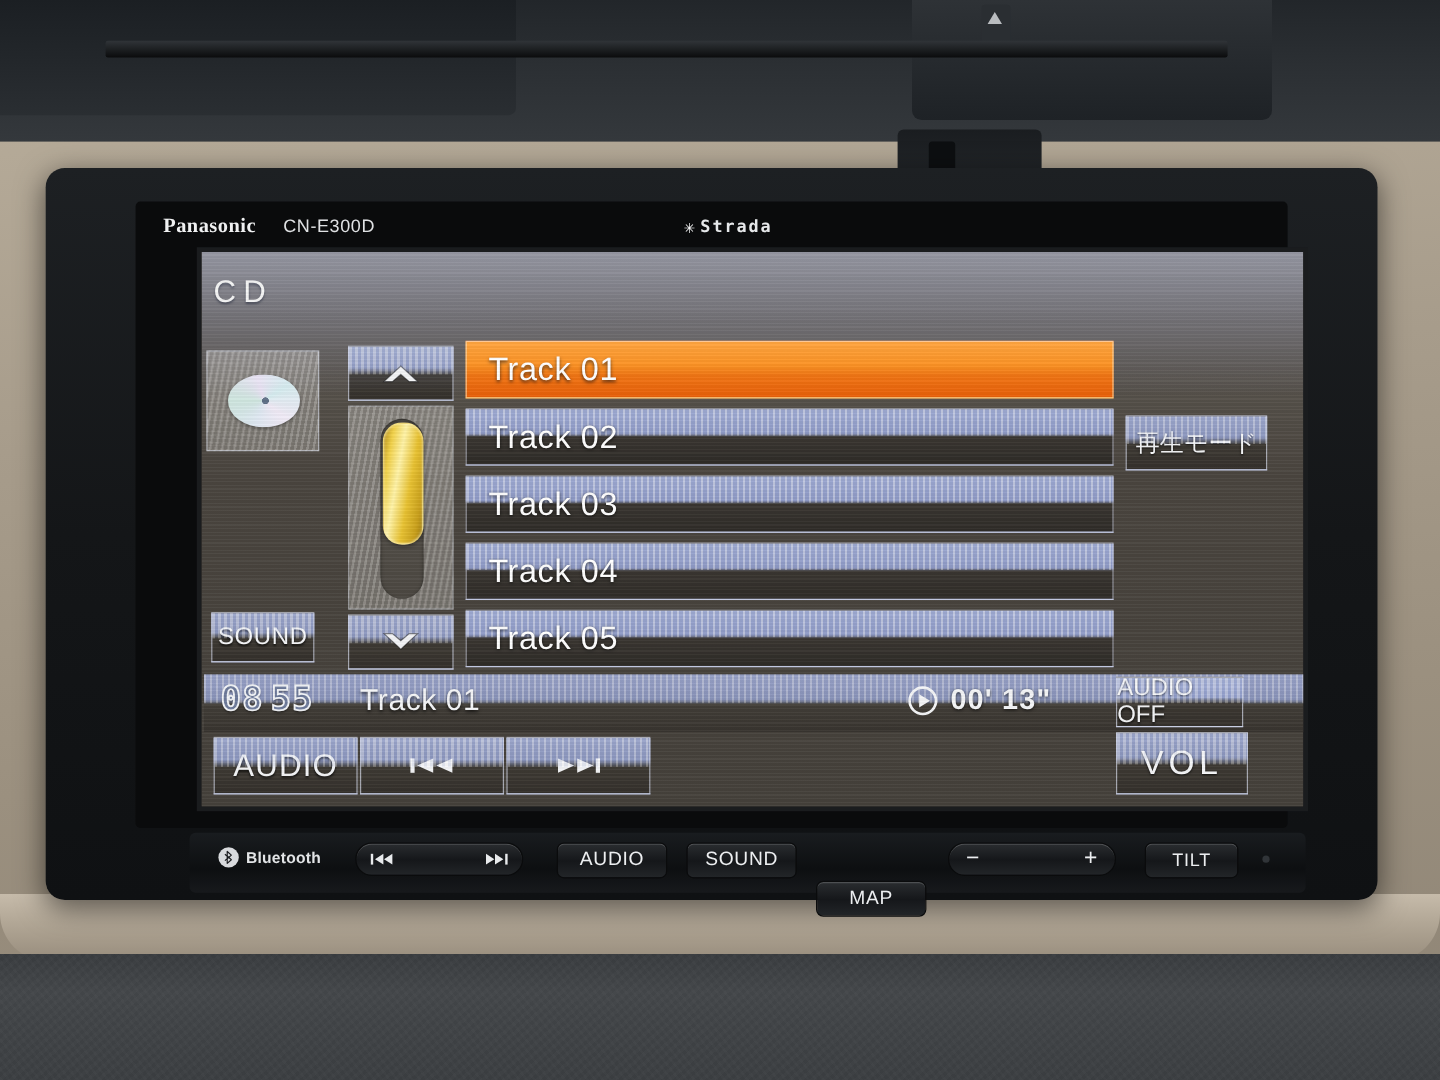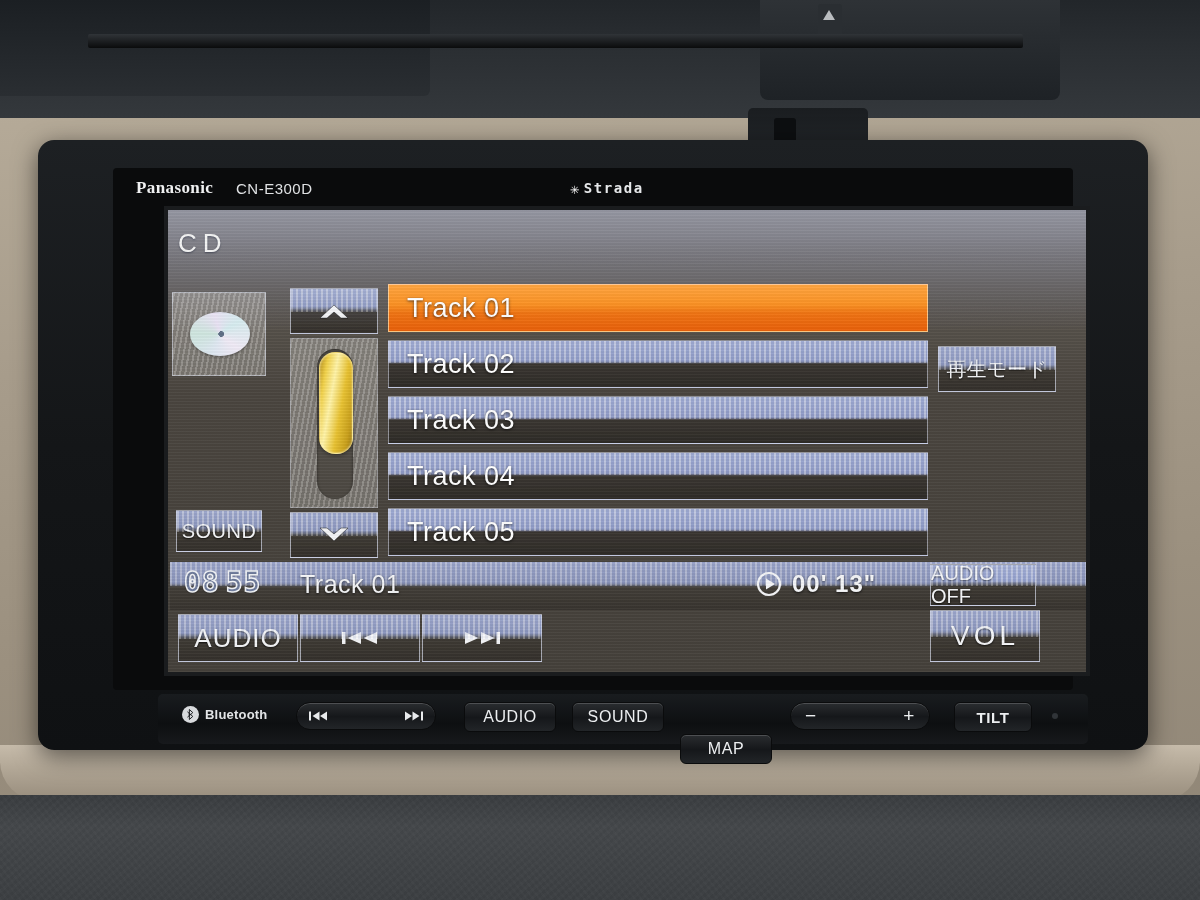--- a/index.html
+++ b/index.html
@@ -292,21 +292,21 @@
     border:1px solid #0a0b0c;border-radius:6px;
     display:flex;align-items:center;justify-content:center;
     color:#eceef0;font-size:16px;letter-spacing:.6px;
     box-shadow:inset 0 1px 0 rgba(255,255,255,.17);
   }
   .hw-skip{left:296px;top:702px;width:140px;height:28px;border-radius:14px;gap:0;justify-content:space-between;padding:0 10px;}
   .hw-audio{left:464px;top:702px;width:92px;height:30px;}
   .hw-menu{left:572px;top:702px;width:92px;height:30px;}
   .hw-map{left:680px;top:734px;width:92px;height:30px;}
   .hw-vol{left:790px;top:702px;width:140px;height:28px;border-radius:14px;justify-content:space-between;padding:0 14px;font-size:19px;}
-  .hw-tilt{left:954px;top:702px;width:78px;height:30px;font-size:15px;font-weight:bold;}
+  .hw-tilt{left:954px;top:702px;width:78px;height:30px;font-size:15px;}
   .hw-reset{
     position:absolute;left:1052px;top:713px;width:6px;height:6px;z-index:30;
     border-radius:50%;background:#303438;
   }
   .mini-ico{display:block}
 </style>
 </head>
 <body>
 
 <div id="stage">

